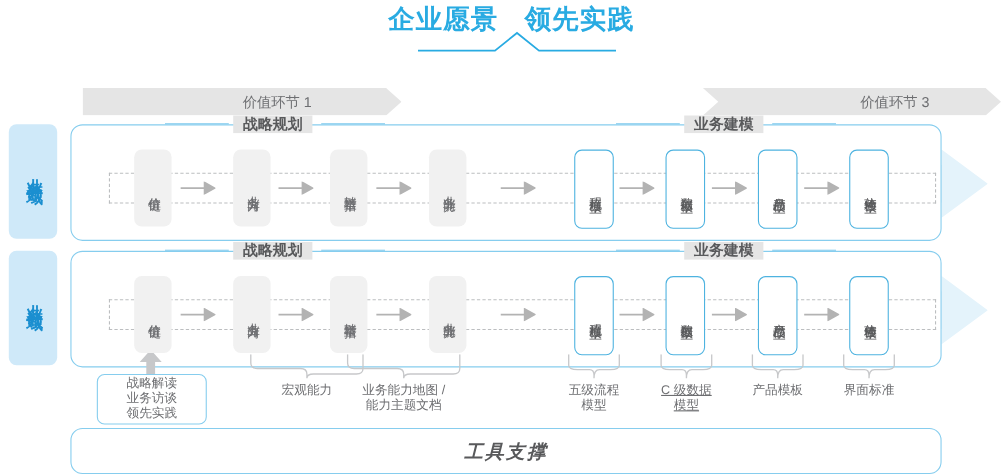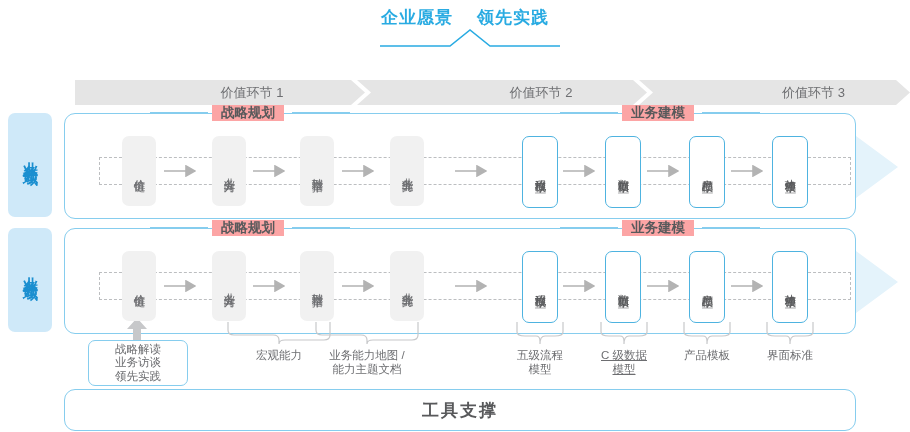--- a/index.html
+++ b/index.html
@@ -12,21 +12,21 @@
     color:#58595b;
   }
   .stage{position:absolute;left:0;top:0;width:910px;height:432px;}
 
   
   .top-titles{
     position:absolute;left:300px;top:4px;width:330px;height:26px;
     display:flex;align-items:center;justify-content:center;gap:24px;
   }
   .top-title{
-    color:#29abe2;font-size:17px;font-weight:bold;letter-spacing:1px;
+    color:#29abe2;font-size:24px;font-weight:bold;letter-spacing:1px;
     white-space:nowrap;
   }
   .peak{position:absolute;left:380px;top:28px;width:180px;height:22px;}
 
   
   .cap-row{position:absolute;left:75px;top:48px;width:835px;height:26px;display:flex;}
   .cap-bar{
     background:#cfd0d1;height:26px;display:flex;align-items:center;justify-content:center;
     font-size:14px;font-weight:bold;color:#58595b;margin-right:11px;
   }
@@ -61,21 +61,21 @@
   #row-1{top:113px;height:104px;}
   #row-2{top:228px;height:104px;}
 
   
   .big-arrow{position:absolute;left:70px;width:828px;height:62px;z-index:0;}
   #arrow-1{top:136px;}
   #arrow-2{top:251px;}
 
   
   .sec-title{
-    position:absolute;height:16px;background:#fca5a5;padding:0 9px;
+    position:absolute;height:16px;background:#e5e5e5;padding:0 9px;
     font-size:13.5px;font-weight:bold;color:#58595b;line-height:16px;
     white-space:nowrap;z-index:4;
   }
   .sec-line{position:absolute;height:1.4px;background:#86cdee;z-index:3;}
 
   
   .dash-band{
     position:absolute;height:28px;border:1.4px dashed #bcbec0;
     box-sizing:border-box;z-index:1;
   }
@@ -107,44 +107,41 @@
     display:flex;flex-direction:column;align-items:center;justify-content:center;
     z-index:4;
   }
   .tool-box div{font-size:11.5px;line-height:13.5px;color:#6d6e71;}
   .up-arrow{position:absolute;left:126px;top:318px;width:22px;height:26px;z-index:2;}
 
   
   .footer{
     position:absolute;left:64px;top:389px;width:790px;height:40px;
     border:1.4px solid #86cdee;border-radius:11px;background:#ffffff;
-    display:flex;align-items:center;justify-content:center;z-index:5;
+    display:flex;align-items:center;justify-content:center;z-index:5;font-style:italic;
   }
   .footer span{font-size:17px;font-weight:bold;color:#58595b;letter-spacing:2px;}
 </style>
 </head>
 <body>
 
 <div class="stage">
 
   <div class="top-titles">
     <div class="top-title">企业愿景</div>
     <div class="top-title">领先实践</div>
   </div>
   <svg class="peak" viewBox="0 0 180 22">
     <path d="M0 18 L70 18 L90 2 L110 18 L180 18" fill="none" stroke="#29abe2" stroke-width="1.6"></path>
   </svg>
 
 
   <div class="vc-row">
     <div class="vc-bar" style="left:0px;width:290px;clip-path:polygon(0 0,276px 0,290px 50%,276px 100%,0 100%);">
       <span style="margin-right:14px">价值环节 1</span>
-    </div>
-    <div class="vc-bar" style="left:282px;width:290px;clip-path:polygon(0 0,276px 0,290px 50%,276px 100%,0 100%,14px 50%);">
-      <span>价值环节 2</span>
     </div>
     <div class="vc-bar" style="left:564px;width:271px;clip-path:polygon(0 0,257px 0,271px 50%,257px 100%,0 100%,14px 50%);">
       <span>价值环节 3</span>
     </div>
   </div>
 
   <div class="side-label" id="side-1">
     <span>业务领域 1</span>
   </div>
   <div class="side-label" id="side-2">

